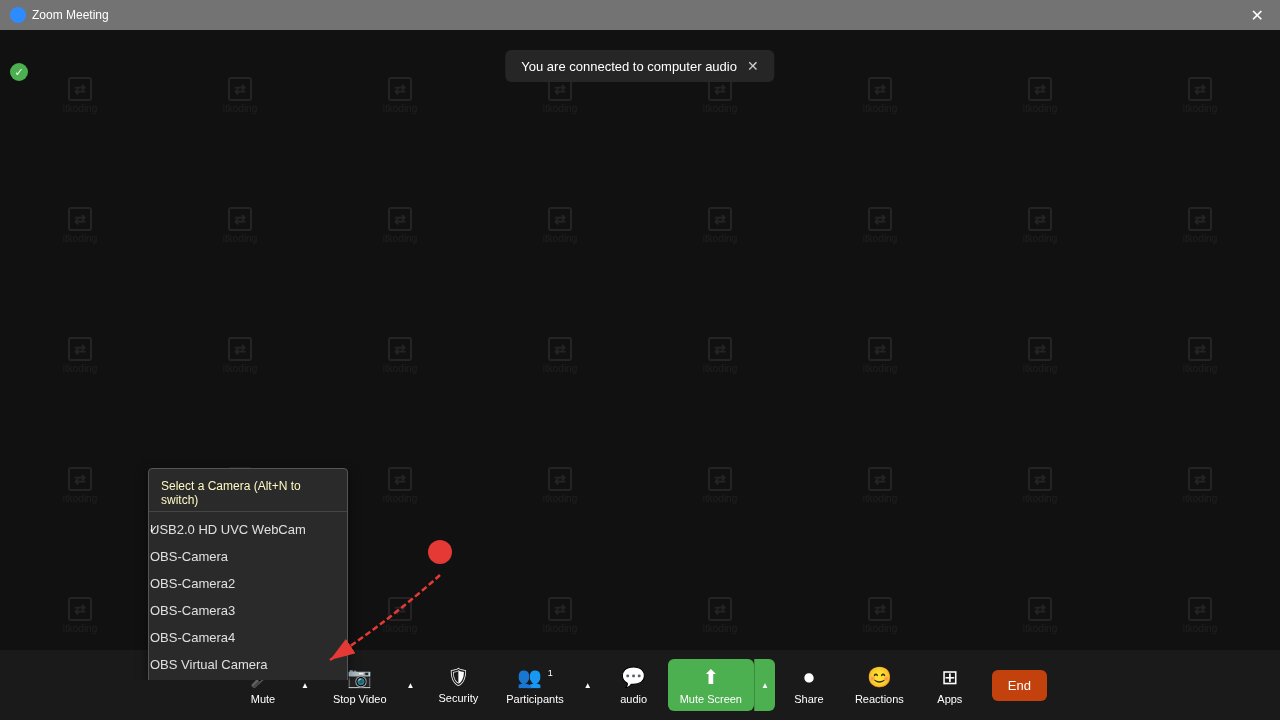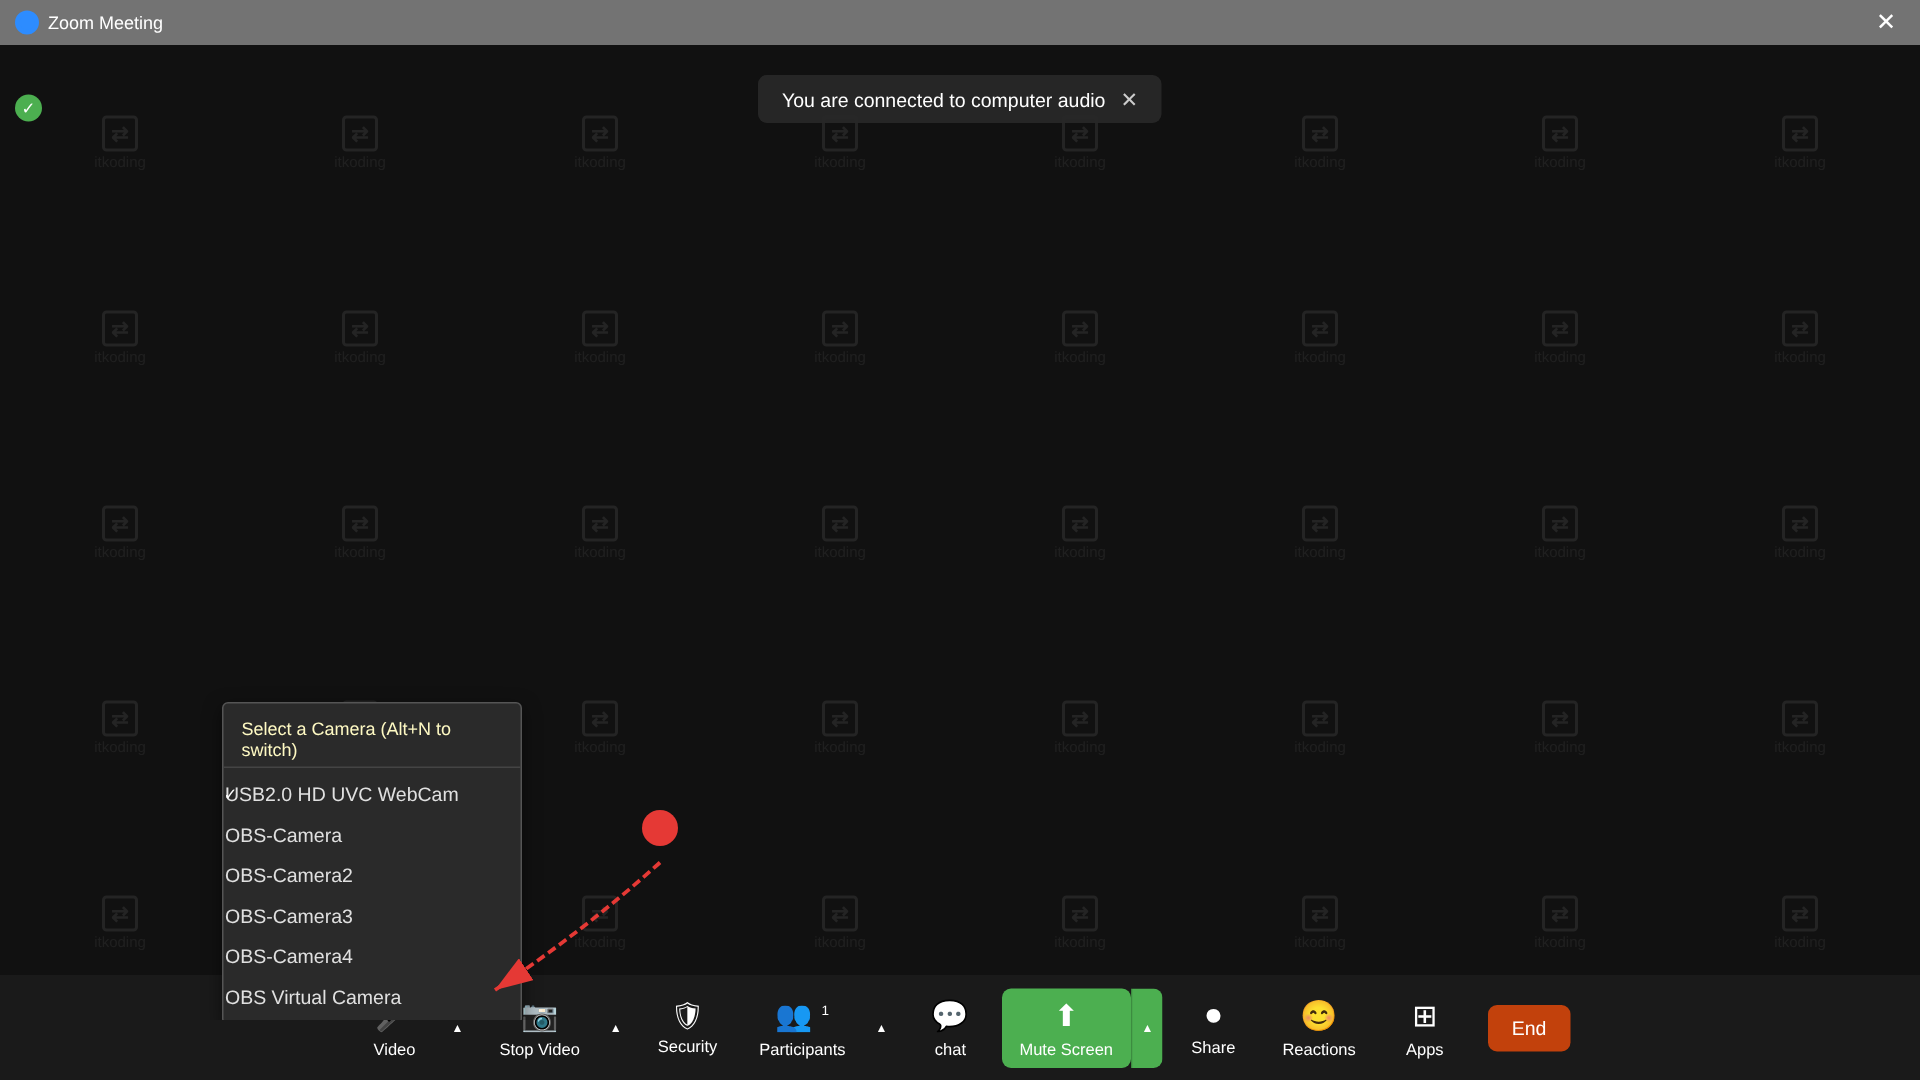--- a/index.html
+++ b/index.html
@@ -503,21 +503,21 @@
   </svg>
 
   <div id="user-name">Muhammad Hernawan</div>
 </div>
 
 <div id="toolbar">
 
   <div class="btn-row">
     <div class="toolbar-btn">
       <div class="toolbar-btn-icon">🎤</div>
-      <span>Video</span>
+      <span>Mute</span>
     </div>
     <div class="toolbar-btn-with-caret">
       <span class="caret-only">▲</span>
     </div>
   </div>
 
   <div class="btn-row">
     <div class="toolbar-btn">
       <div class="toolbar-btn-icon">📷</div>
       <span>Stop Video</span>
@@ -537,21 +537,21 @@
       <div class="toolbar-btn-icon">👥 <sup style="font-size:9px">1</sup></div>
       <span>Participants</span>
     </div>
     <div class="toolbar-btn-with-caret">
       <span class="caret-only">▲</span>
     </div>
   </div>
 
   <div class="toolbar-btn">
     <div class="toolbar-btn-icon">💬</div>
-    <span>chat</span>
+    <span>audio</span>
   </div>
 
   <div class="btn-row">
     <div class="share-screen-btn">
       <div class="toolbar-btn-icon">⬆</div>
       <span>Mute Screen</span>
     </div>
     <div class="share-screen-caret">▲</div>
   </div>
 

